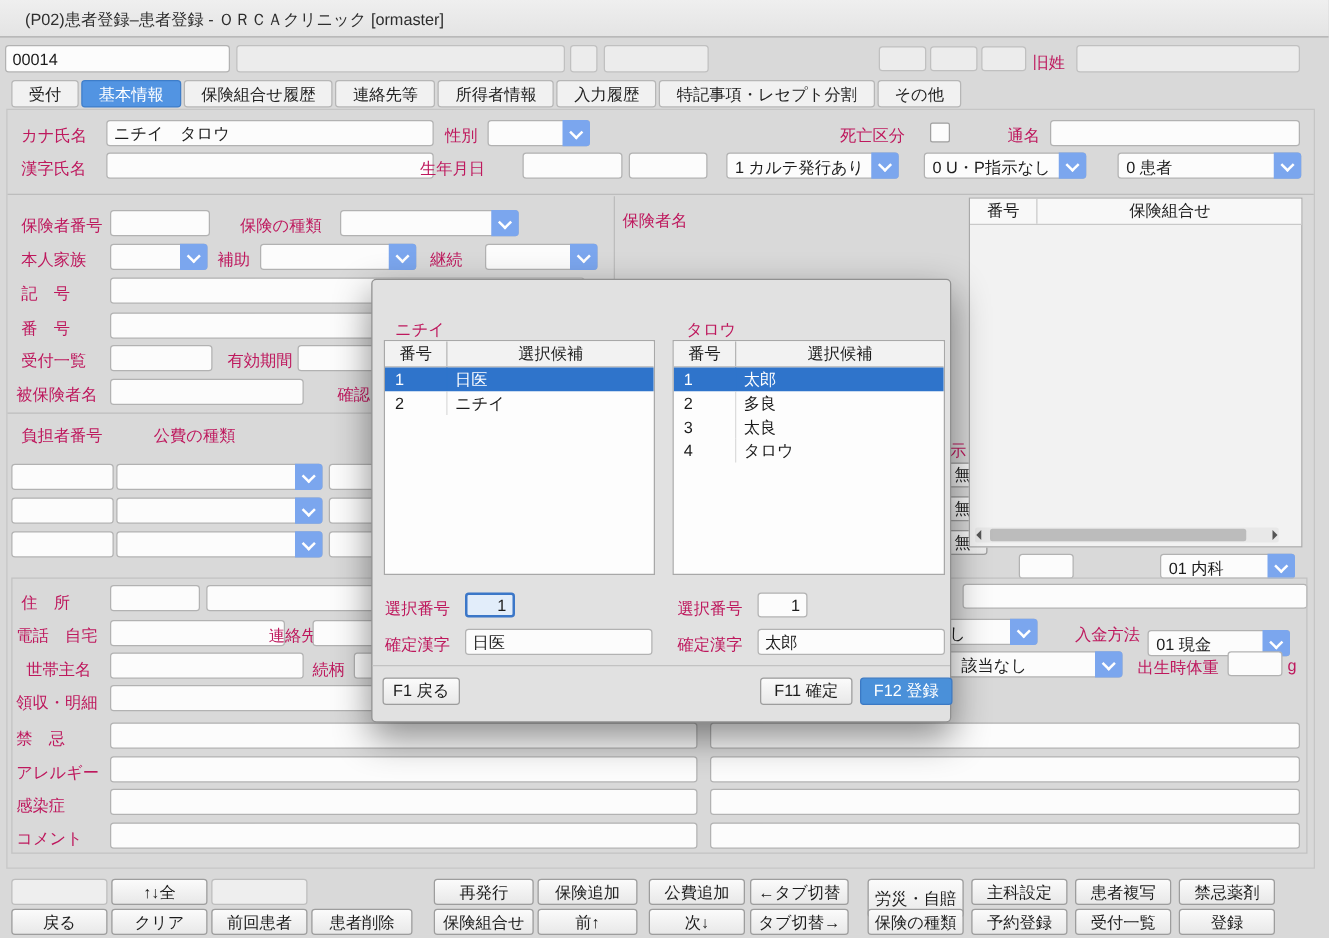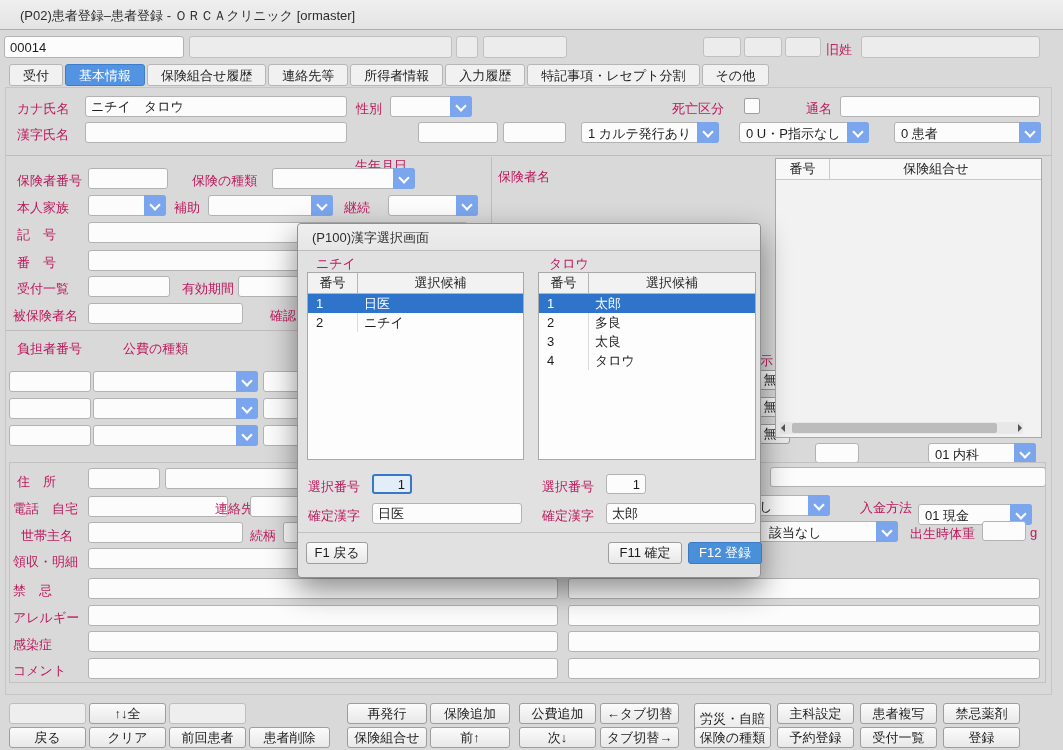--- a/index.html
+++ b/index.html
@@ -130,21 +130,21 @@
     <span class="val"></span>
     <span class="arrow"></span>
   </div>
 <span class="lbl" style="left:672px;top:100px;">死亡区分</span>
 <div class="checkbox" style="left:744px;top:98px;"></div>
 <span class="lbl" style="left:806px;top:100px;">通名</span>
 <input class="fld" style="left: 840px; top: 96px; width: 200px;">
 
 <span class="lbl" style="left:17px;top:126px;">漢字氏名</span>
 <input class="fld" style="left: 85px; top: 122px; width: 262px;">
-<span class="lbl" style="left:355px;top:126px;margin-top:31px;">生年月日</span>
+<span class="lbl" style="left:336px;top:126px;">生年月日</span>
 <input class="fld" style="left: 418px; top: 122px; width: 80px;">
 <input class="fld" style="left: 503px; top: 122px; width: 63px;">
 <div class="combo" style="left:581px;top:122px;width:138px;">
     <span class="val">1 カルテ発行あり</span>
     <span class="arrow"></span>
   </div>
 <div class="combo" style="left:739px;top:122px;width:130px;">
     <span class="val">0 U・P指示なし</span>
     <span class="arrow"></span>
   </div>
@@ -302,23 +302,20 @@
 <div class="btn" style="left:347px;top:727px;width:80px;height:21px;">保険組合せ</div>
 <div class="btn" style="left:430px;top:727px;width:80px;height:21px;">前↑</div>
 <div class="btn" style="left:519px;top:727px;width:77px;height:21px;">次↓</div>
 <div class="btn" style="left:600px;top:727px;width:79px;height:21px;">タブ切替→</div>
 <div class="btn" style="left:694px;top:727px;width:77px;height:21px;">保険の種類</div>
 <div class="btn" style="left:777px;top:727px;width:77px;height:21px;text-align:right;">予約登録</div>
 <div class="btn" style="left:860px;top:727px;width:77px;height:21px;">受付一覧</div>
 <div class="btn" style="left:943px;top:727px;width:77px;height:21px;">登録</div>
 
 <div class="dialog">
-  <div class="dtitle">
-    <span>(P100)漢字選択画面</span>
-  </div>
 
   <span class="lbl" style="left:18px;top:31px;">ニチイ</span>
   <span class="lbl" style="left:251px;top:31px;">タロウ</span>
 
   <div class="ktable" style="left:9px;top:48px;width:217px;height:188px;">
     <div class="khead">
       <span class="no">番号</span>
       <span class="cand">選択候補</span>
     </div>
     <div class="krow sel">

